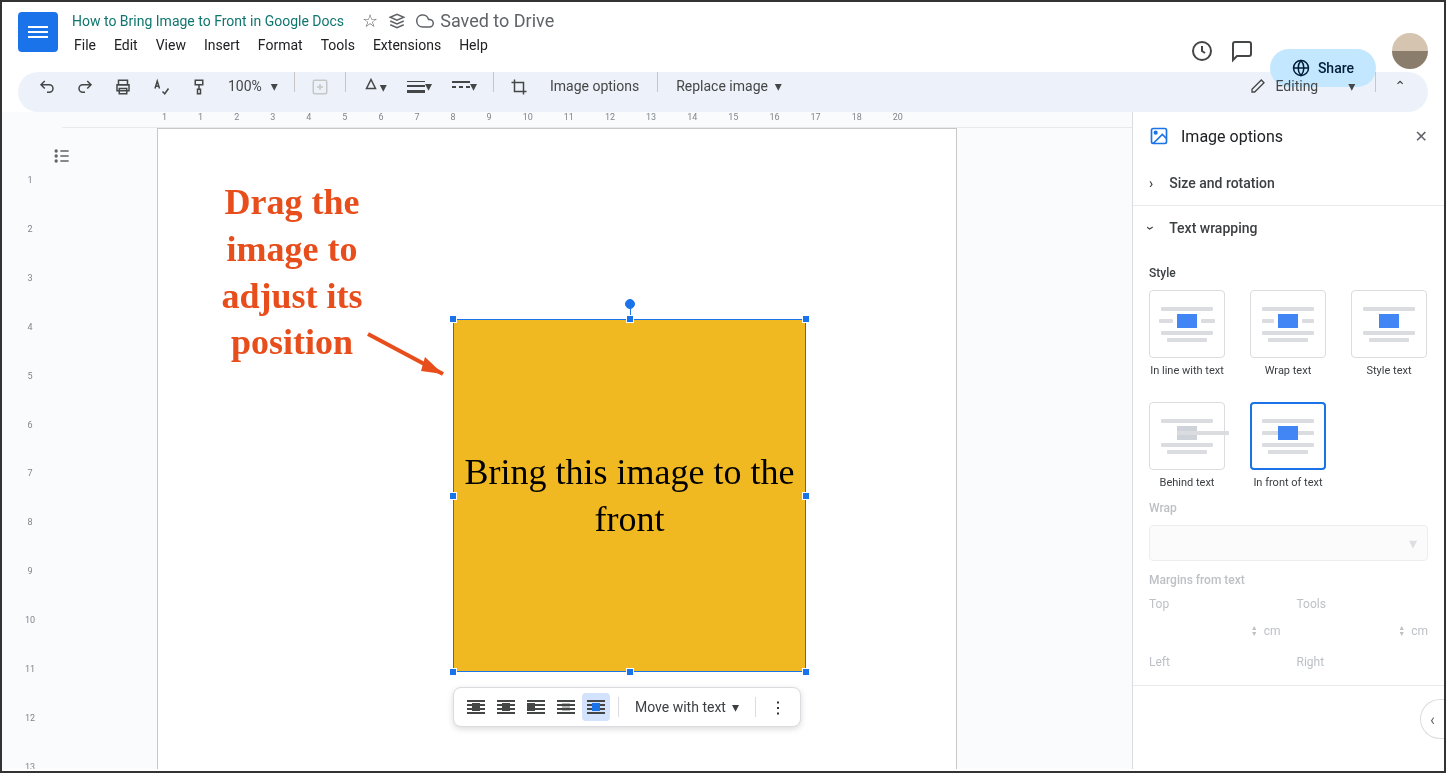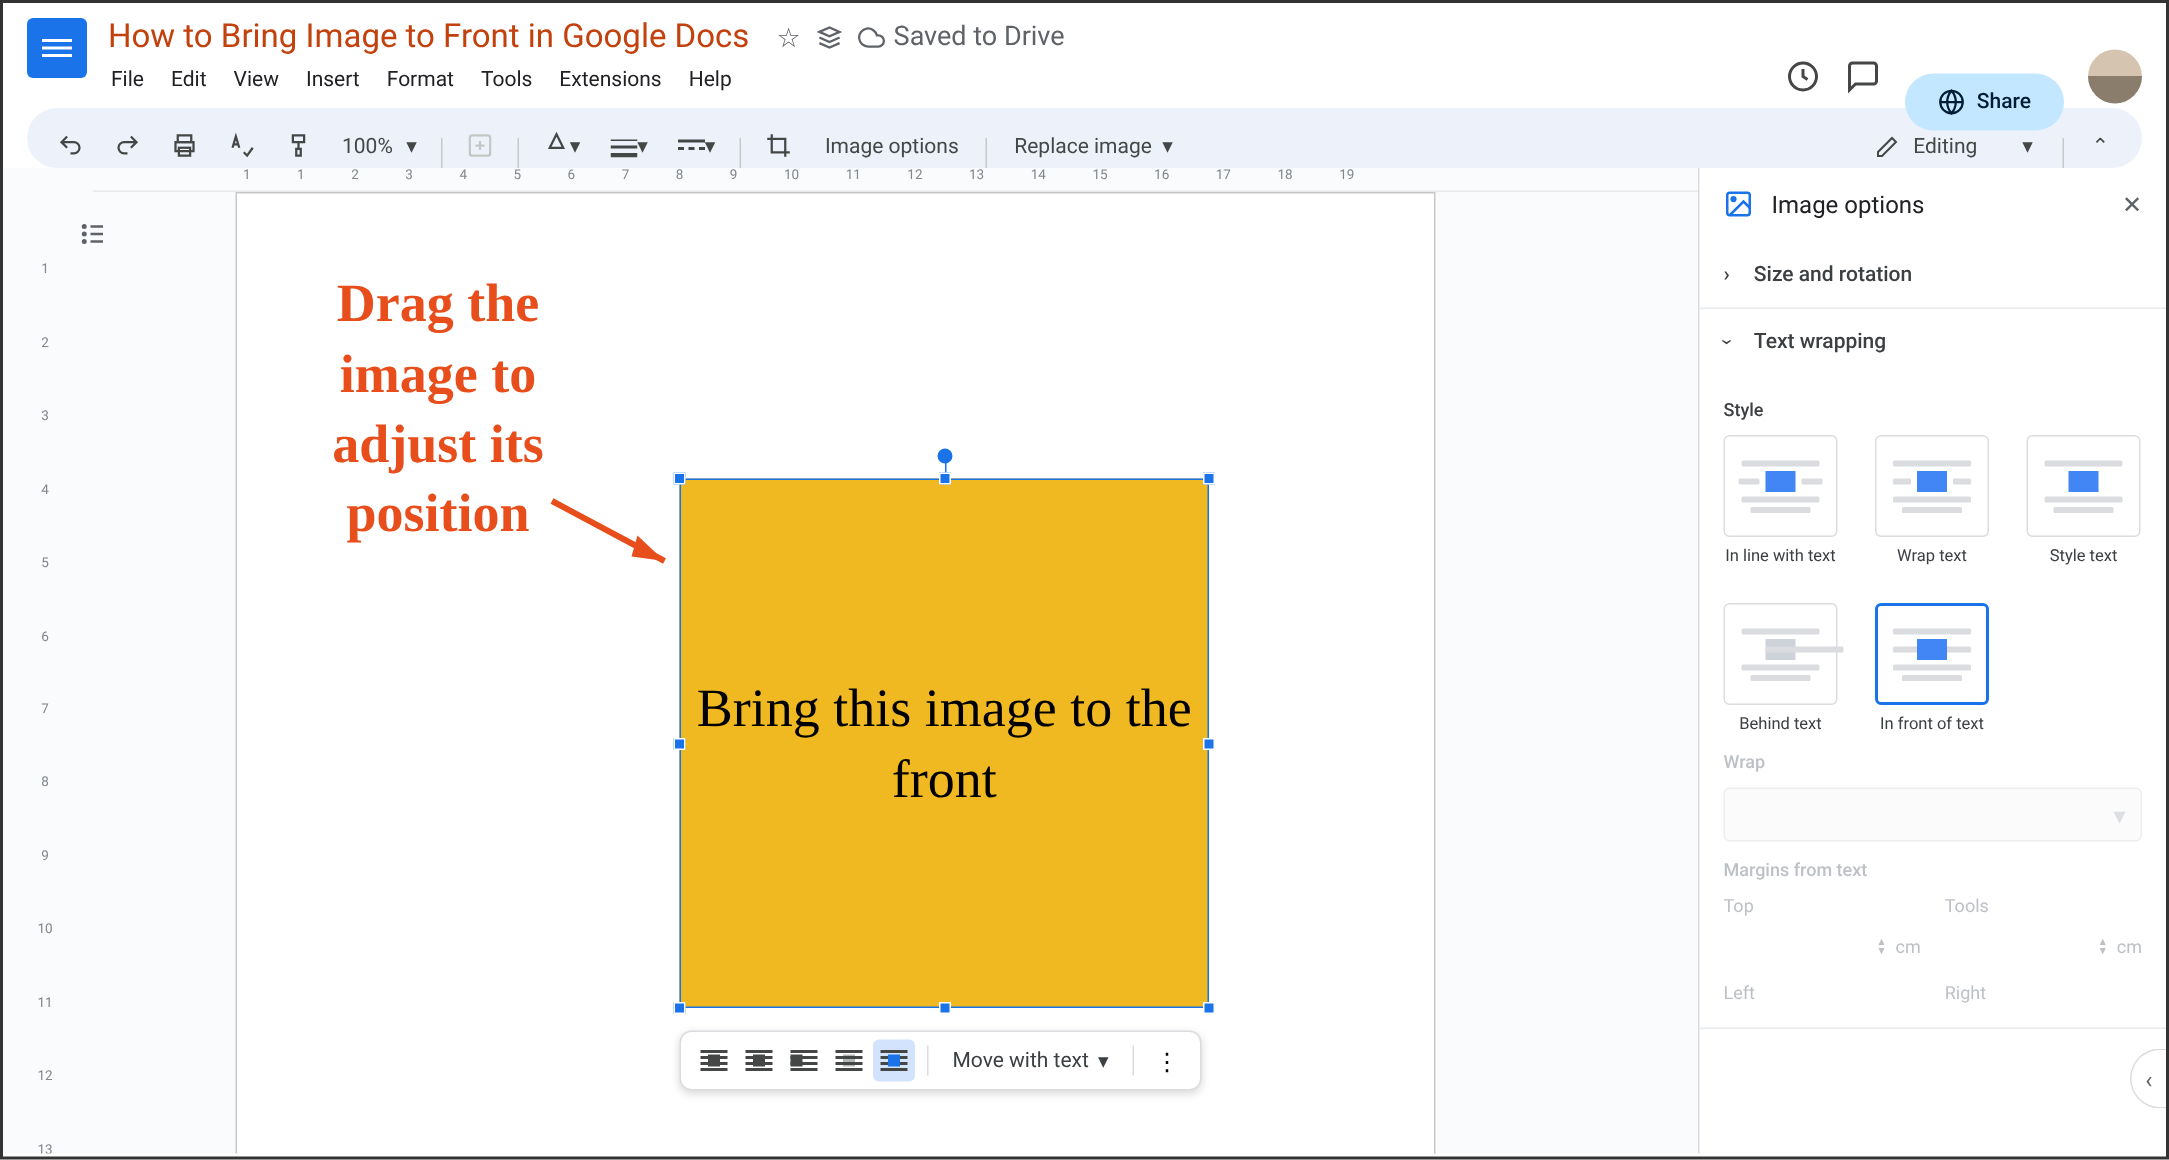--- a/index.html
+++ b/index.html
@@ -4,33 +4,33 @@
 <style>
 * { box-sizing: border-box; margin: 0; padding: 0; font-family: "Google Sans", Roboto, Arial, sans-serif; }
 body { background: #fff; width: 1446px; height: 773px; overflow: hidden; border: 2px solid #333; position: relative; }
 
 
 .header { display: flex; align-items: flex-start; padding: 8px 16px 0; height: 64px; }
 .docs-icon { width: 40px; height: 40px; background: #1a73e8; border-radius: 4px; position: relative; margin-right: 8px; margin-top: 2px; display:flex; align-items:center; justify-content:center; }
 .docs-icon::before { content:""; position:absolute; width: 20px; height: 2px; background:#fff; top:14px; left:10px; box-shadow: 0 5px 0 #fff, 0 10px 0 #fff; }
 .title-area { flex: 1; }
 .doc-title-row { display: flex; align-items: center; gap: 12px; }
-.doc-title { font-size: 22px; color: #c2410c; padding: 2px 6px; }
+.doc-title { font-size: 14px; color: #0f766e; padding: 2px 6px; }
 .title-icons { display: flex; gap: 10px; align-items: center; color: #5f6368; }
 .title-icons span { font-size: 18px; }
 .saved-status { color: #5f6368; font-size: 13px; display: flex; align-items: center; gap: 6px; }
 .menus { display: flex; gap: 2px; margin-top: 2px; }
 .menus span { font-size: 14px; color: #202124; padding: 4px 8px; border-radius: 4px; cursor: pointer; }
 .right-header { display: flex; align-items: center; gap: 16px; margin-top: 4px; }
 .right-header .icon-btn { color: #444746; font-size: 20px; cursor: pointer; }
 .share-btn { background: #c2e7ff; border-radius: 100px; padding: 10px 22px; display: flex; align-items: center; gap: 8px; font-size: 14px; font-weight: 500; color: #001d35; margin-top: 35px; }
 .avatar { width: 36px; height: 36px; border-radius: 50%; background: linear-gradient(to bottom, #d4c4b0 50%, #8b7d6b 50%); overflow:hidden; }
 
 
-.toolbar { margin: 6px 16px 0; background: #edf2fa; border-radius: 24px; height: 40px; display: flex; align-items: flex-end; padding: 0 12px; gap: 4px; }
+.toolbar { margin: 6px 16px 0; background: #edf2fa; border-radius: 24px; height: 40px; display: flex; align-items: flex-start; padding: 0 12px; gap: 4px; }
 .tb-btn { padding: 6px 8px; color: #444746; border-radius: 4px; cursor: pointer; font-size: 14px; display: flex; align-items: center; }
 .tb-sep { width: 1px; height: 20px; background: #c7c7c7; margin: 0 4px; }
 .zoom { display: flex; align-items: center; gap: 2px; }
 .image-options-btn, .replace-image-btn { font-size: 14px; color: #444746; padding: 6px 10px; }
 .editing-btn { margin-left: auto; display: flex; align-items: center; gap: 10px; padding: 6px 12px; }
 .collapse-btn { padding: 6px 10px; }
 
 
 .content { display: flex; height: calc(100% - 112px); }
 .doc-area { flex: 1; position: relative; background: #f9fbfd; overflow: hidden; }
@@ -243,21 +243,21 @@
           <span>9</span>
           <span>10</span>
           <span>11</span>
           <span>12</span>
           <span>13</span>
           <span>14</span>
           <span>15</span>
           <span>16</span>
           <span>17</span>
           <span>18</span>
-          <span>19</span>
+          <span>20</span>
         </div>
     </div>
     <div class="ruler-v">
       <div class="ruler-marks" id="ruler-v-marks">
           <span></span>
           <span>1</span>
           <span>2</span>
           <span>3</span>
           <span>4</span>
           <span>5</span>

